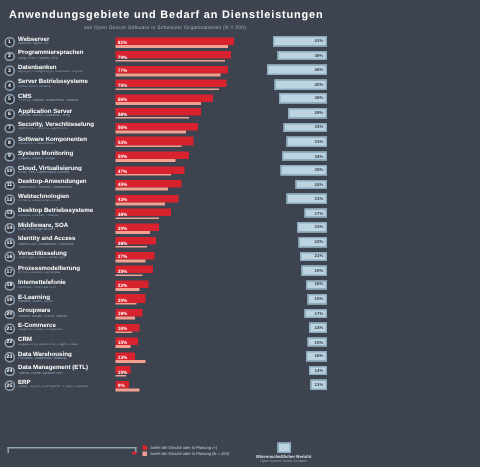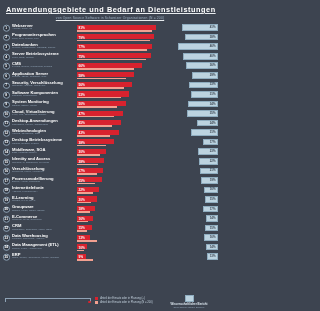--- a/index.html
+++ b/index.html
@@ -6,21 +6,21 @@
   html,body { width:220px; height:311px; }
   body {
     background:#3d4450;
     font-family:"Liberation Sans", sans-serif;
     color:#e8ecef;
     overflow:hidden;
     position:relative;
   }
 
   
-  .header { padding:5px 6px 2px 6px; text-align:center;text-decoration:underline; }
+  .header { padding:5px 6px 2px 6px; text-align:center; }
   .title {
     font-size:7.3px; font-weight:bold; color:#ffffff;
     letter-spacing:0.55px; line-height:9px; white-space:nowrap;
   }
   .subtitle {
     font-size:3.3px; color:#9fb2c4; letter-spacing:0.18px;
     margin-top:1.5px; line-height:4px; white-space:nowrap;
   }
 
   

